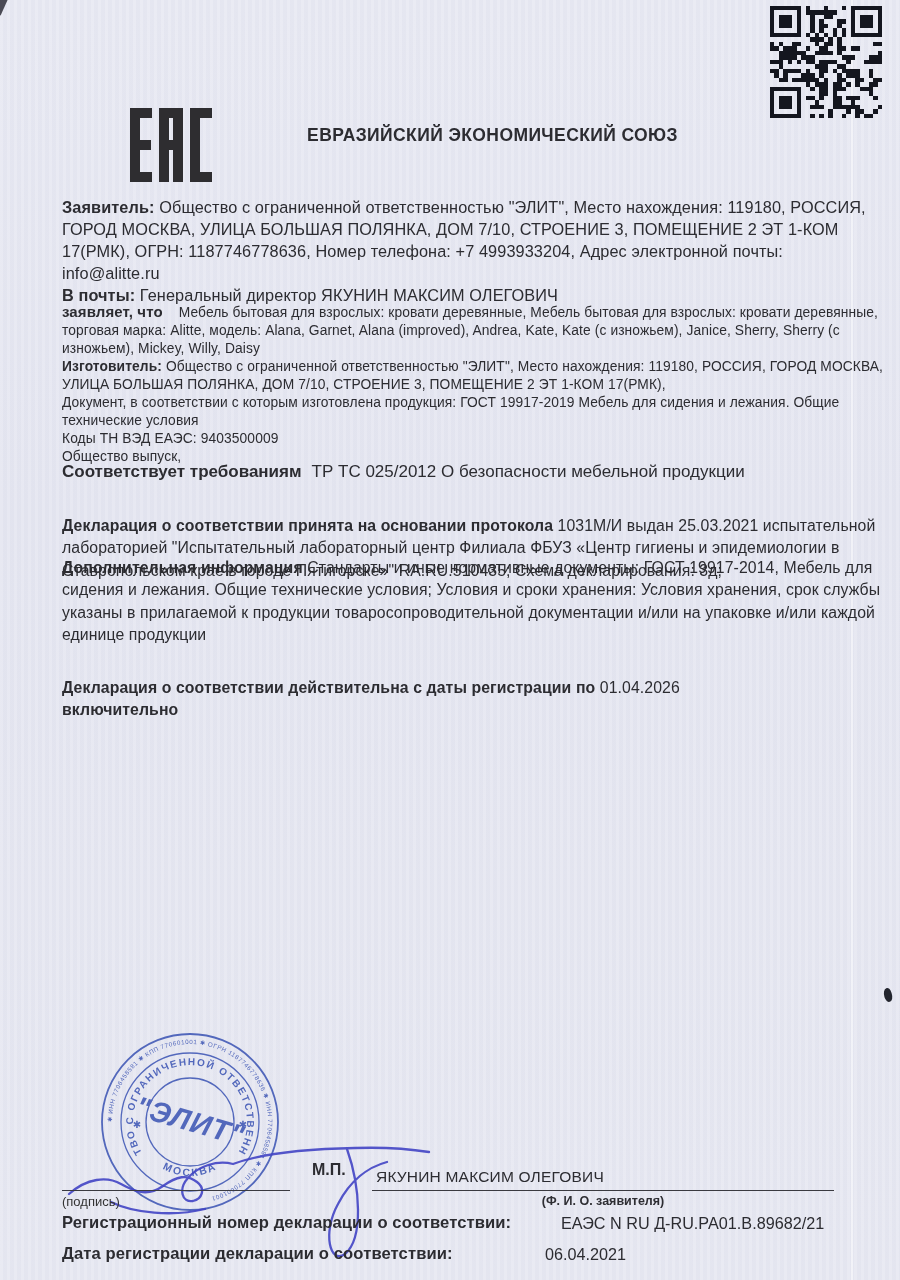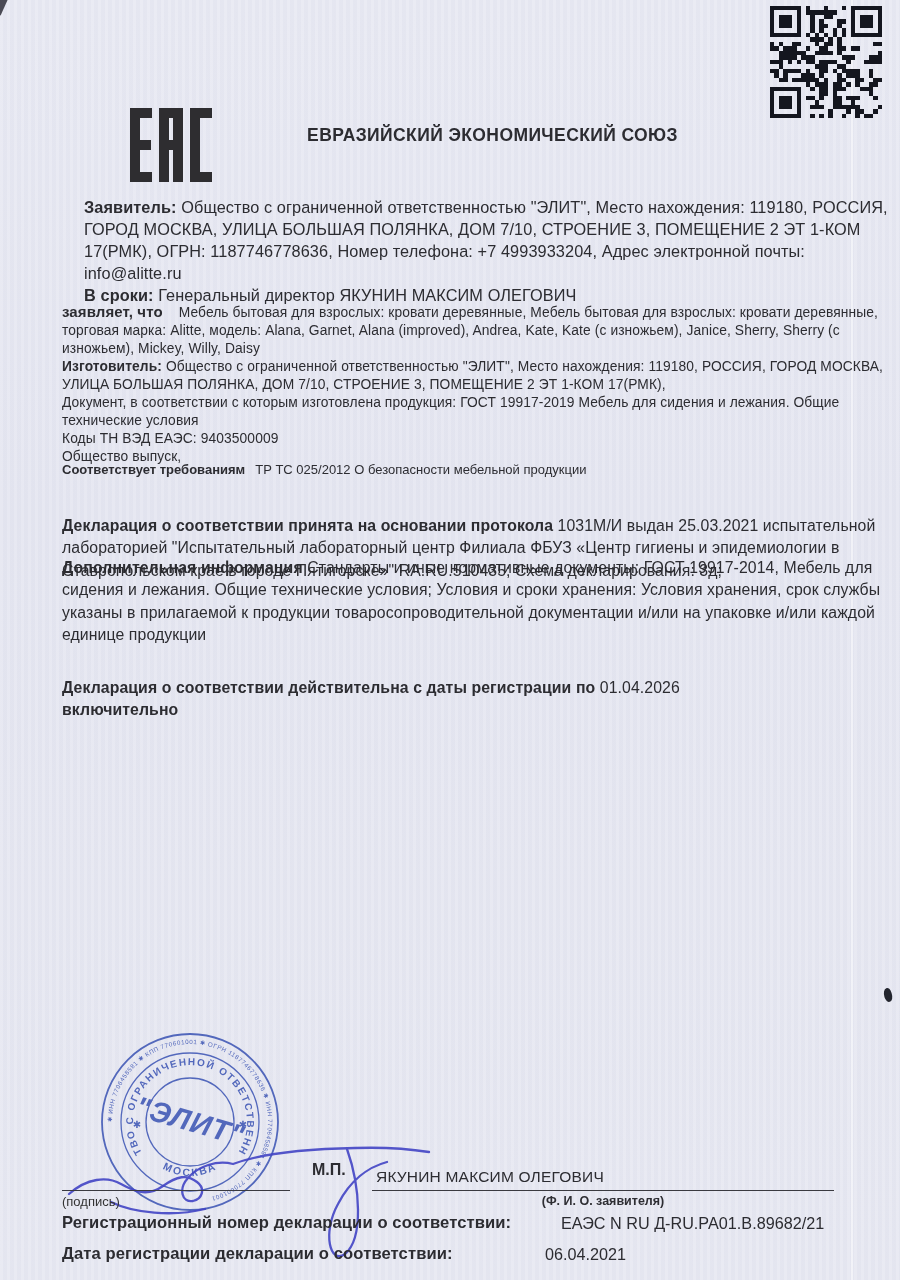--- a/index.html
+++ b/index.html
@@ -366,34 +366,34 @@
           <rect x="16" y="24" width="1" height="1"></rect>
           <rect x="19" y="24" width="1" height="1"></rect>
           <rect x="21" y="24" width="1" height="1"></rect>
           <rect x="22" y="24" width="1" height="1"></rect>
         </g>
       </svg>
   </div>
 
   <div class="abs title" style="left:220px;top:125px;width:545px;">ЕВРАЗИЙСКИЙ ЭКОНОМИЧЕСКИЙ СОЮЗ</div>
 
-  <div class="abs p1" style="left:62px;top:196px;width:805px;margin-left:22px;">
+  <div class="abs p1" style="left:62px;top:196px;width:805px;">
     <div><b>Заявитель:</b> <span>Общество с ограниченной ответственностью "ЭЛИТ", Место нахождения: 119180, РОССИЯ, ГОРОД МОСКВА, УЛИЦА БОЛЬШАЯ ПОЛЯНКА, ДОМ 7/10, СТРОЕНИЕ 3, ПОМЕЩЕНИЕ 2 ЭТ 1-КОМ 17(РМК), ОГРН: 1187746778636, Номер телефона: +7 4993933204, Адрес электронной почты: info@alitte.ru</span></div>
-    <div><b>В сроки:</b> <span>Генеральный директор ЯКУНИН МАКСИМ ОЛЕГОВИЧ</span></div>
+    <div><b>В почты:</b> <span>Генеральный директор ЯКУНИН МАКСИМ ОЛЕГОВИЧ</span></div>
   </div>
 
   <div class="abs p2" style="left:62px;top:303px;width:825px;">
     <div><b style="font-size:15px;">заявляет, что</b><span class="gap3"></span><span>Мебель бытовая для взрослых: кровати деревянные, Мебель бытовая для взрослых: кровати деревянные, торговая марка: Alitte, модель: Alana, Garnet, Alana (improved),  Andrea, Kate, Kate (с изножьем), Janice, Sherry, Sherry (с изножьем), Mickey, Willy, Daisy</span></div>
     <div><b>Изготовитель:</b> <span>Общество с ограниченной ответственностью "ЭЛИТ", Место нахождения: 119180, РОССИЯ, ГОРОД МОСКВА, УЛИЦА БОЛЬШАЯ ПОЛЯНКА, ДОМ 7/10, СТРОЕНИЕ 3, ПОМЕЩЕНИЕ 2 ЭТ 1-КОМ 17(РМК),</span></div>
     <div>Документ, в соответствии с которым изготовлена продукция: ГОСТ 19917-2019 Мебель для сидения и лежания. Общие технические условия</div>
     <div>Коды ТН ВЭД ЕАЭС: 9403500009</div>
     <div>Общество выпуск,</div>
   </div>
 
-  <div class="abs" style="left:62px;top:462px;width:825px;font-size:13px;">
+  <div class="abs" style="left:62px;top:462px;width:825px;font-size:17px;">
     <b>Соответствует требованиям</b><span class="gap2"></span><span>ТР ТС 025/2012 О безопасности мебельной продукции</span>
   </div>
 
   <div class="abs p3" style="left:62px;top:515px;width:818px;">
     <b>Декларация о соответствии принята на основании протокола</b> <span>1031М/И выдан 25.03.2021 испытательной лабораторией "Испытательный лабораторный центр Филиала ФБУЗ «Центр гигиены и эпидемиологии в Ставропольском крае в городе Пятигорске»" RA.RU.510435; Схема декларирования: 3д;</span>
   </div>
 
   <div class="abs p3" style="left:62px;top:557px;width:822px;">
     <b>Дополнительная информация</b> <span>Стандарты и иные нормативные документы: ГОСТ 19917-2014, Мебель для сидения и лежания. Общие технические условия; Условия и сроки хранения: Условия хранения, срок службы указаны в прилагаемой к продукции товаросопроводительной документации и/или на упаковке и/или каждой единице продукции</span>
   </div>

